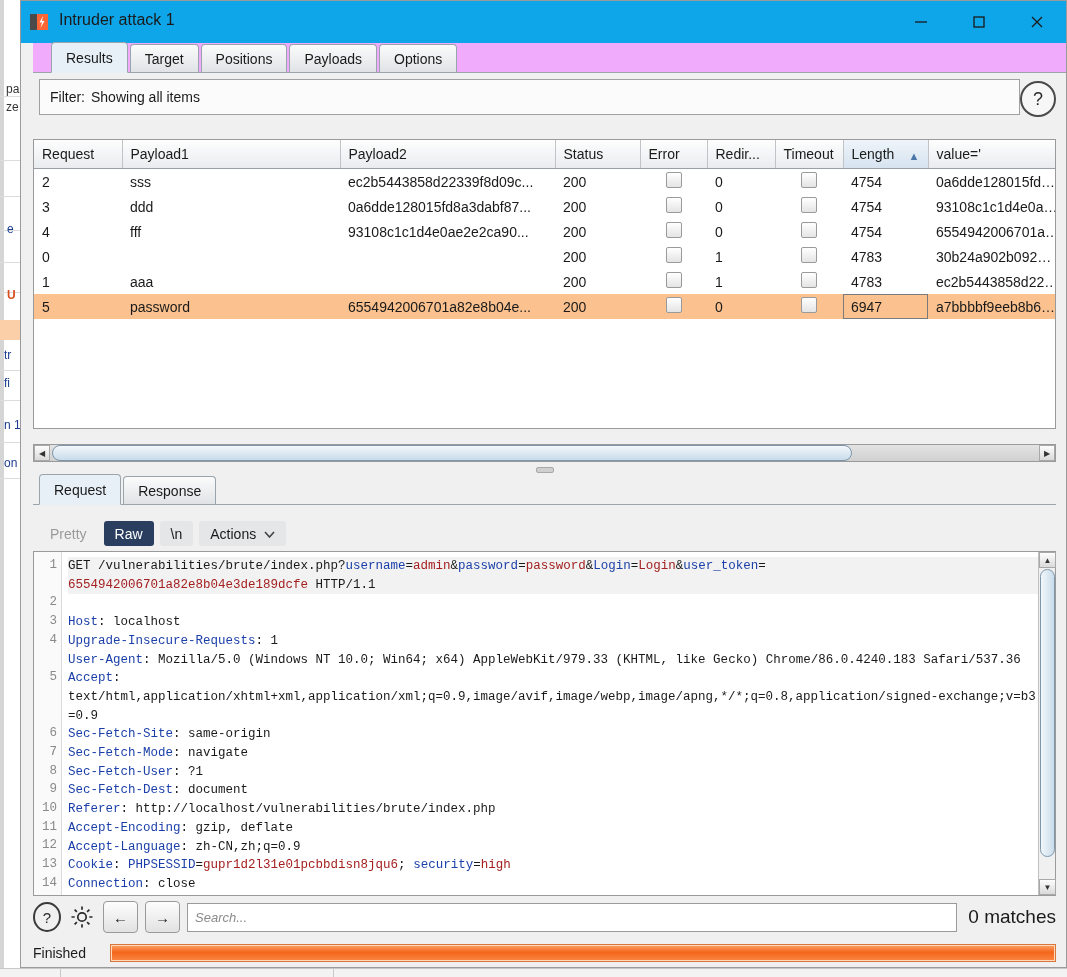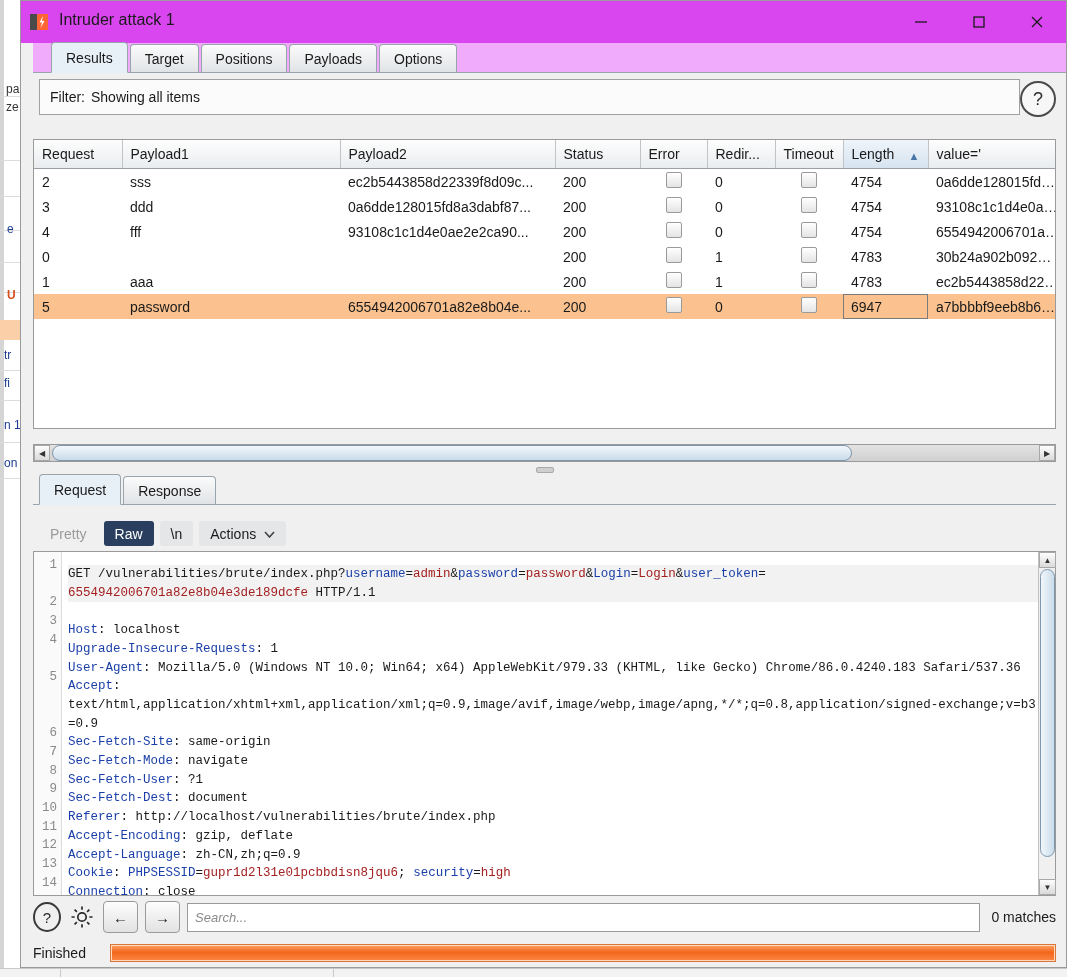--- a/index.html
+++ b/index.html
@@ -19,21 +19,21 @@
   .bg-frag.grey { color: #333; }
   .bg-line { position: absolute; left: 0; width: 20px; height: 1px; background: #dcdcdc; }
   .bg-orangebar { position: absolute; left: 0; width: 20px; height: 20px; background: #fbcfa8; }
   .bg-leftstrip { position: absolute; left: 0; top: 0; width: 4px; height: 977px; background: #d5d5d5; }
 
   
   .window { position: absolute; left: 20px; top: 0; width: 1047px; height: 968px;
     background: #f0f0f0; border: 1px solid #9a9a9a; box-sizing: border-box; }
 
   
-  .titlebar { position: relative; height: 42px; background: #d946ef; }
+  .titlebar { position: relative; height: 42px; background: #0ea5e9; }
   .title-ico { position: absolute; left: 8px; top: 10px; width: 22px; height: 22px; }
   .title-text { position: absolute; left: 38px; top: 10px; font-size: 16px; color: #1a1a1a; }
   .winbtns { position: absolute; right: 0; top: 0; height: 42px; display: flex; }
   .winbtn { width: 58px; height: 42px; display: flex; align-items: center; justify-content: center;
     cursor: default; }
   .winbtn svg { display: block; }
 
   
   .menubar { height: 26px; background: #f5f5f5; display: flex; align-items: center;
     padding-left: 18px; gap: 16px; border-bottom: 1px solid #e2e2e2; }
@@ -111,21 +111,21 @@
   .vbtn .caret { margin-left: 8px; font-size: 11px; color: #444; }
 
   
   .editor { position: absolute; left: 12px; right: 10px; top: 550px; height: 345px;
     border: 1px solid #9a9a9a; background: #ffffff; box-sizing: border-box; overflow: hidden;
     display: flex; }
   .gutter { width: 28px; background: #fafafa; border-right: 1px solid #dcdcdc; padding-top: 4px;
     box-sizing: border-box; flex: 0 0 28px; }
   .gutter div { font-family: "Liberation Mono", monospace; font-size: 12.5px; color: #8a8a8a;
     text-align: right; padding-right: 4px; line-height: 18.7px; }
-  .code { flex: 1; padding: 13px 4px 0 6px; box-sizing: border-box; overflow: hidden;
+  .code { flex: 1; padding: 5px 4px 0 6px; box-sizing: border-box; overflow: hidden;
     font-family: "Liberation Mono", monospace; font-size: 12.5px; line-height: 18.7px;
     color: #1a1a1a; white-space: pre-wrap; word-break: break-all; }
   .code .hdr { color: #1a3fa8; }
   .code .pname { color: #1a3fa8; }
   .code .pval { color: #a42020; }
   .code .l1 { background: #f2f2f2; display: block; }
 
   
   .vscroll { position: absolute; right: 11px; top: 551px; width: 17px; height: 343px;
     background: #f0f0f0; border-left: 1px solid #c0c0c0; box-sizing: border-box; }
@@ -144,21 +144,21 @@
     cursor: default; }
   .circ { width: 26px; height: 26px; border-radius: 50%; border: 2px solid #3a3a3a;
     display: flex; align-items: center; justify-content: center; font-size: 15px; color: #2a2a2a; }
   .navbtn { width: 33px; height: 30px; border: 1px solid #9a9a9a; border-radius: 4px;
     background: linear-gradient(#fdfdfd, #e2e2e2); display: flex; align-items: center;
     justify-content: center; font-size: 15px; color: #222; cursor: default; }
   .searchinput { flex: 1; height: 29px; border: 1px solid #9a9a9a; background: #ffffff;
     font-size: 13px; color: #0369a1; padding: 0 7px; font-family: "Liberation Sans", sans-serif;
     box-sizing: border-box; }
   .searchinput::placeholder { color: #8a8a8a; font-style: italic; }
-  .matches { font-size: 14px; color: #1a1a1a; white-space: nowrap; padding-left: 4px; }
+  .matches { font-size: 19px; color: #1a1a1a; white-space: nowrap; padding-left: 4px; }
 
   
   .statusbar { position: absolute; left: 12px; right: 10px; top: 940px; height: 24px;
     display: flex; align-items: center; gap: 24px; }
   .status-text { font-size: 14px; color: #1a1a1a; }
   .progress-outer { flex: 1; height: 18px; border: 1px solid #d8763c; background: #ffd9bb;
     padding: 1px; box-sizing: border-box; }
   .progress-fill { height: 100%; width: 100%;
     background: linear-gradient(#fb9a5e, #f4661b 45%, #fa8340); }
 

